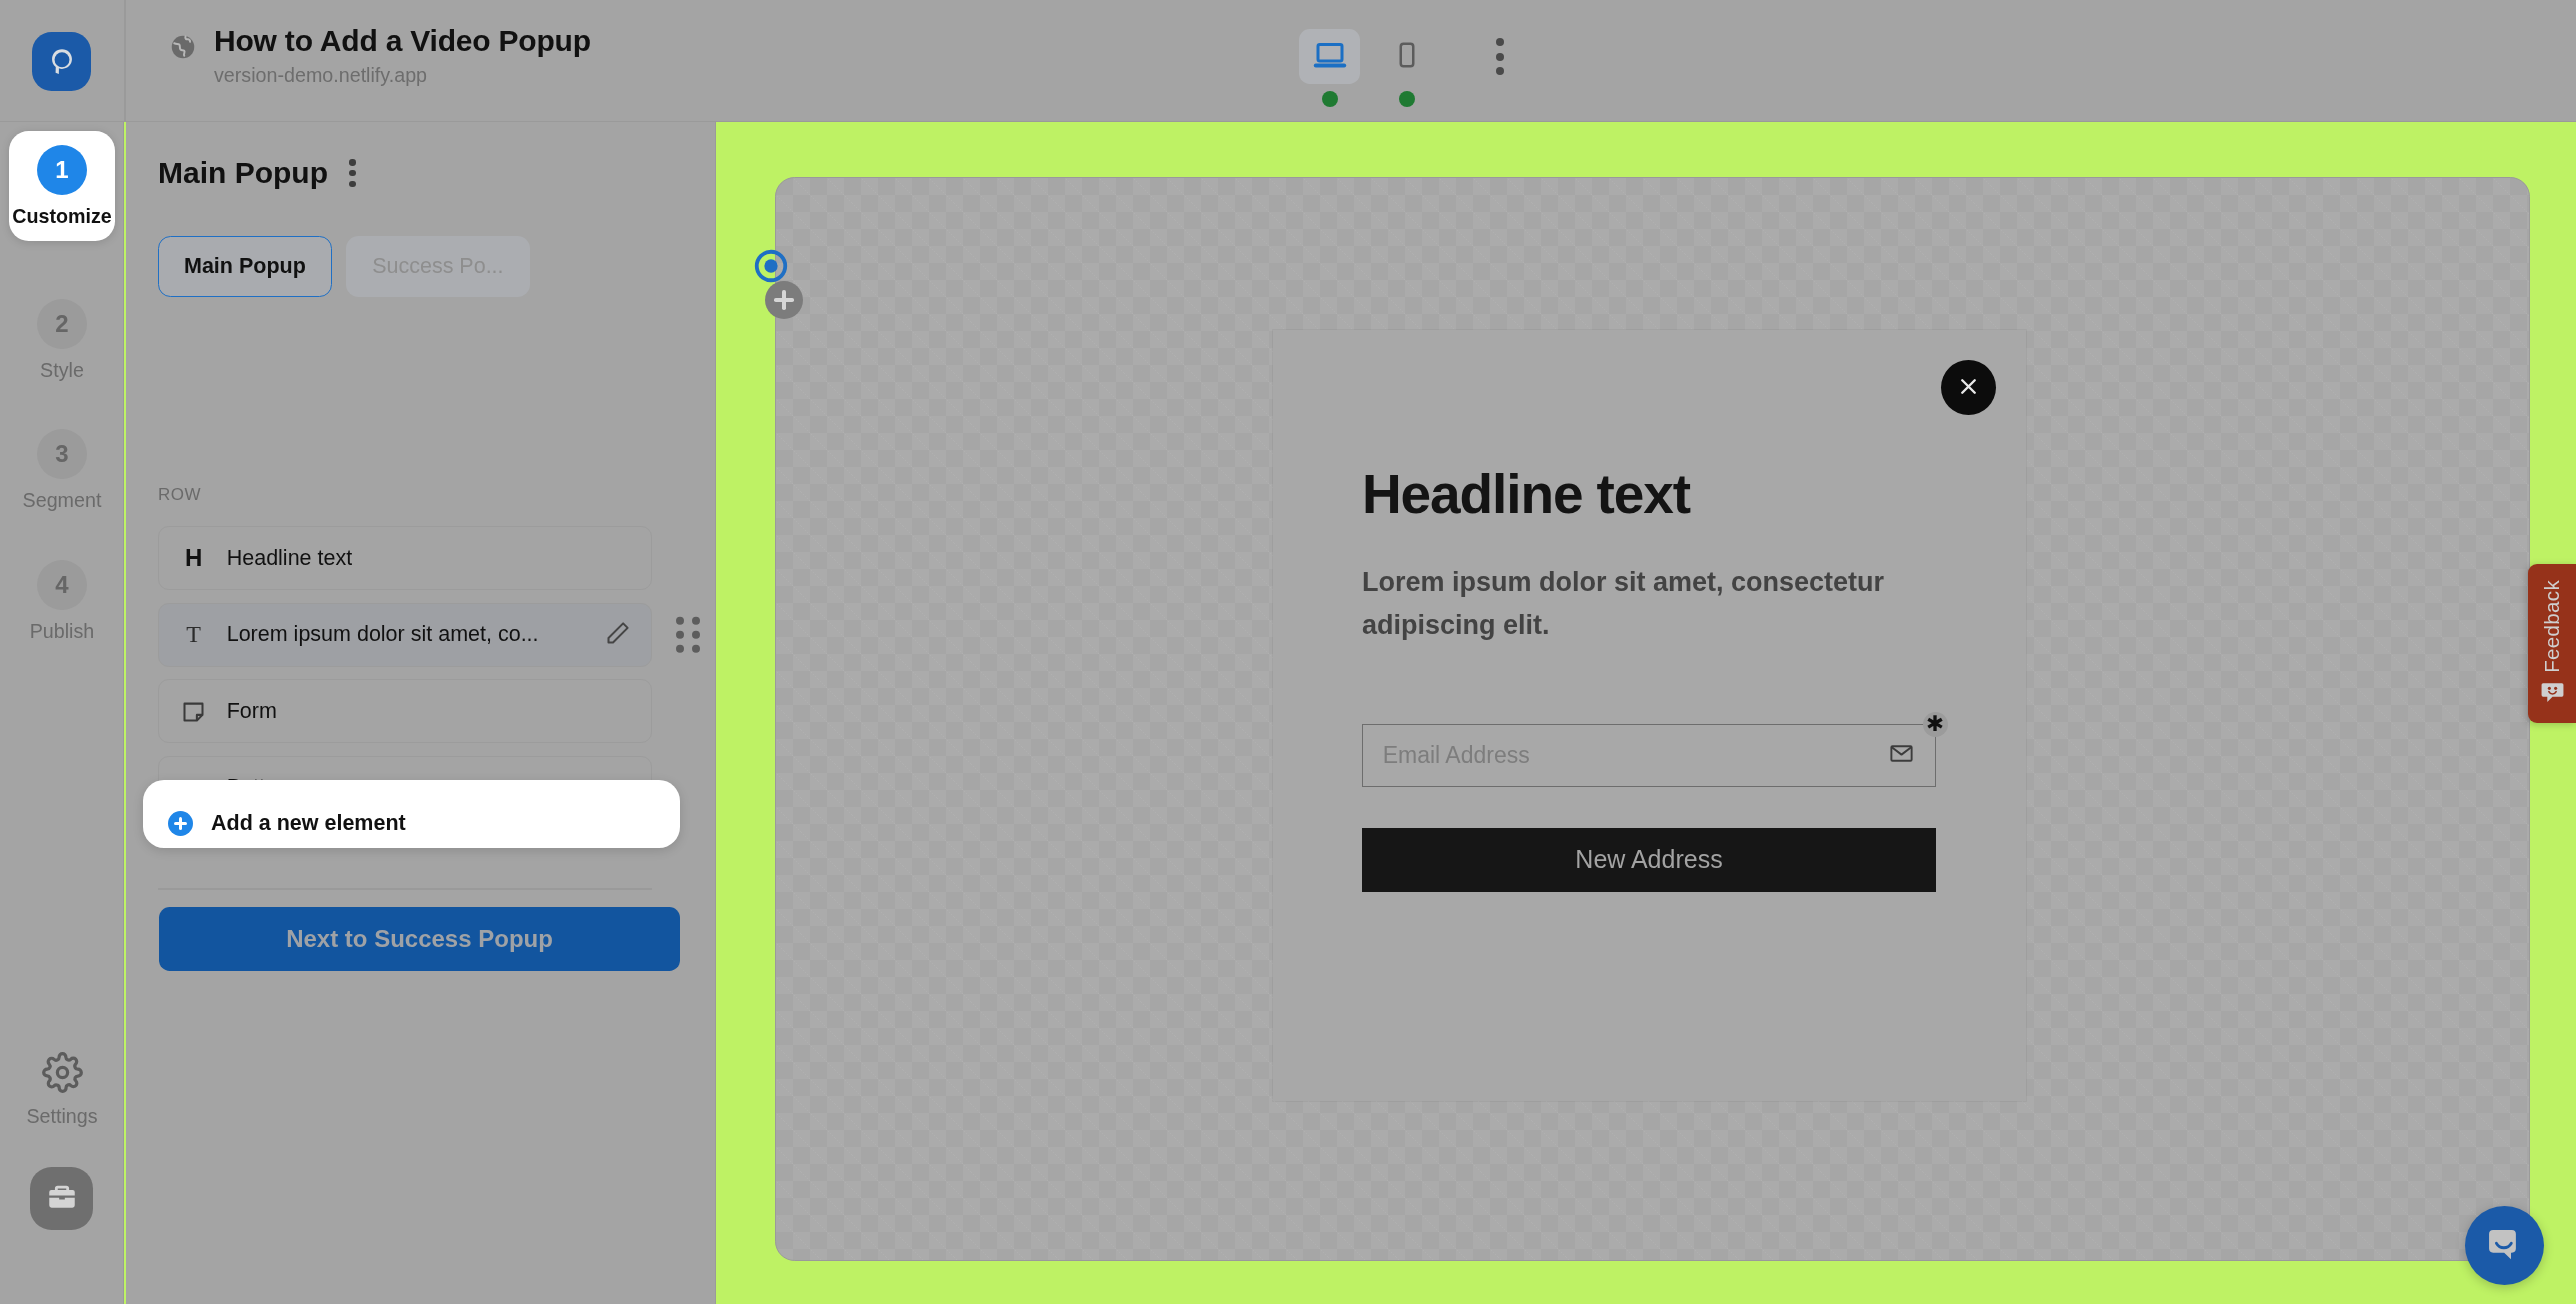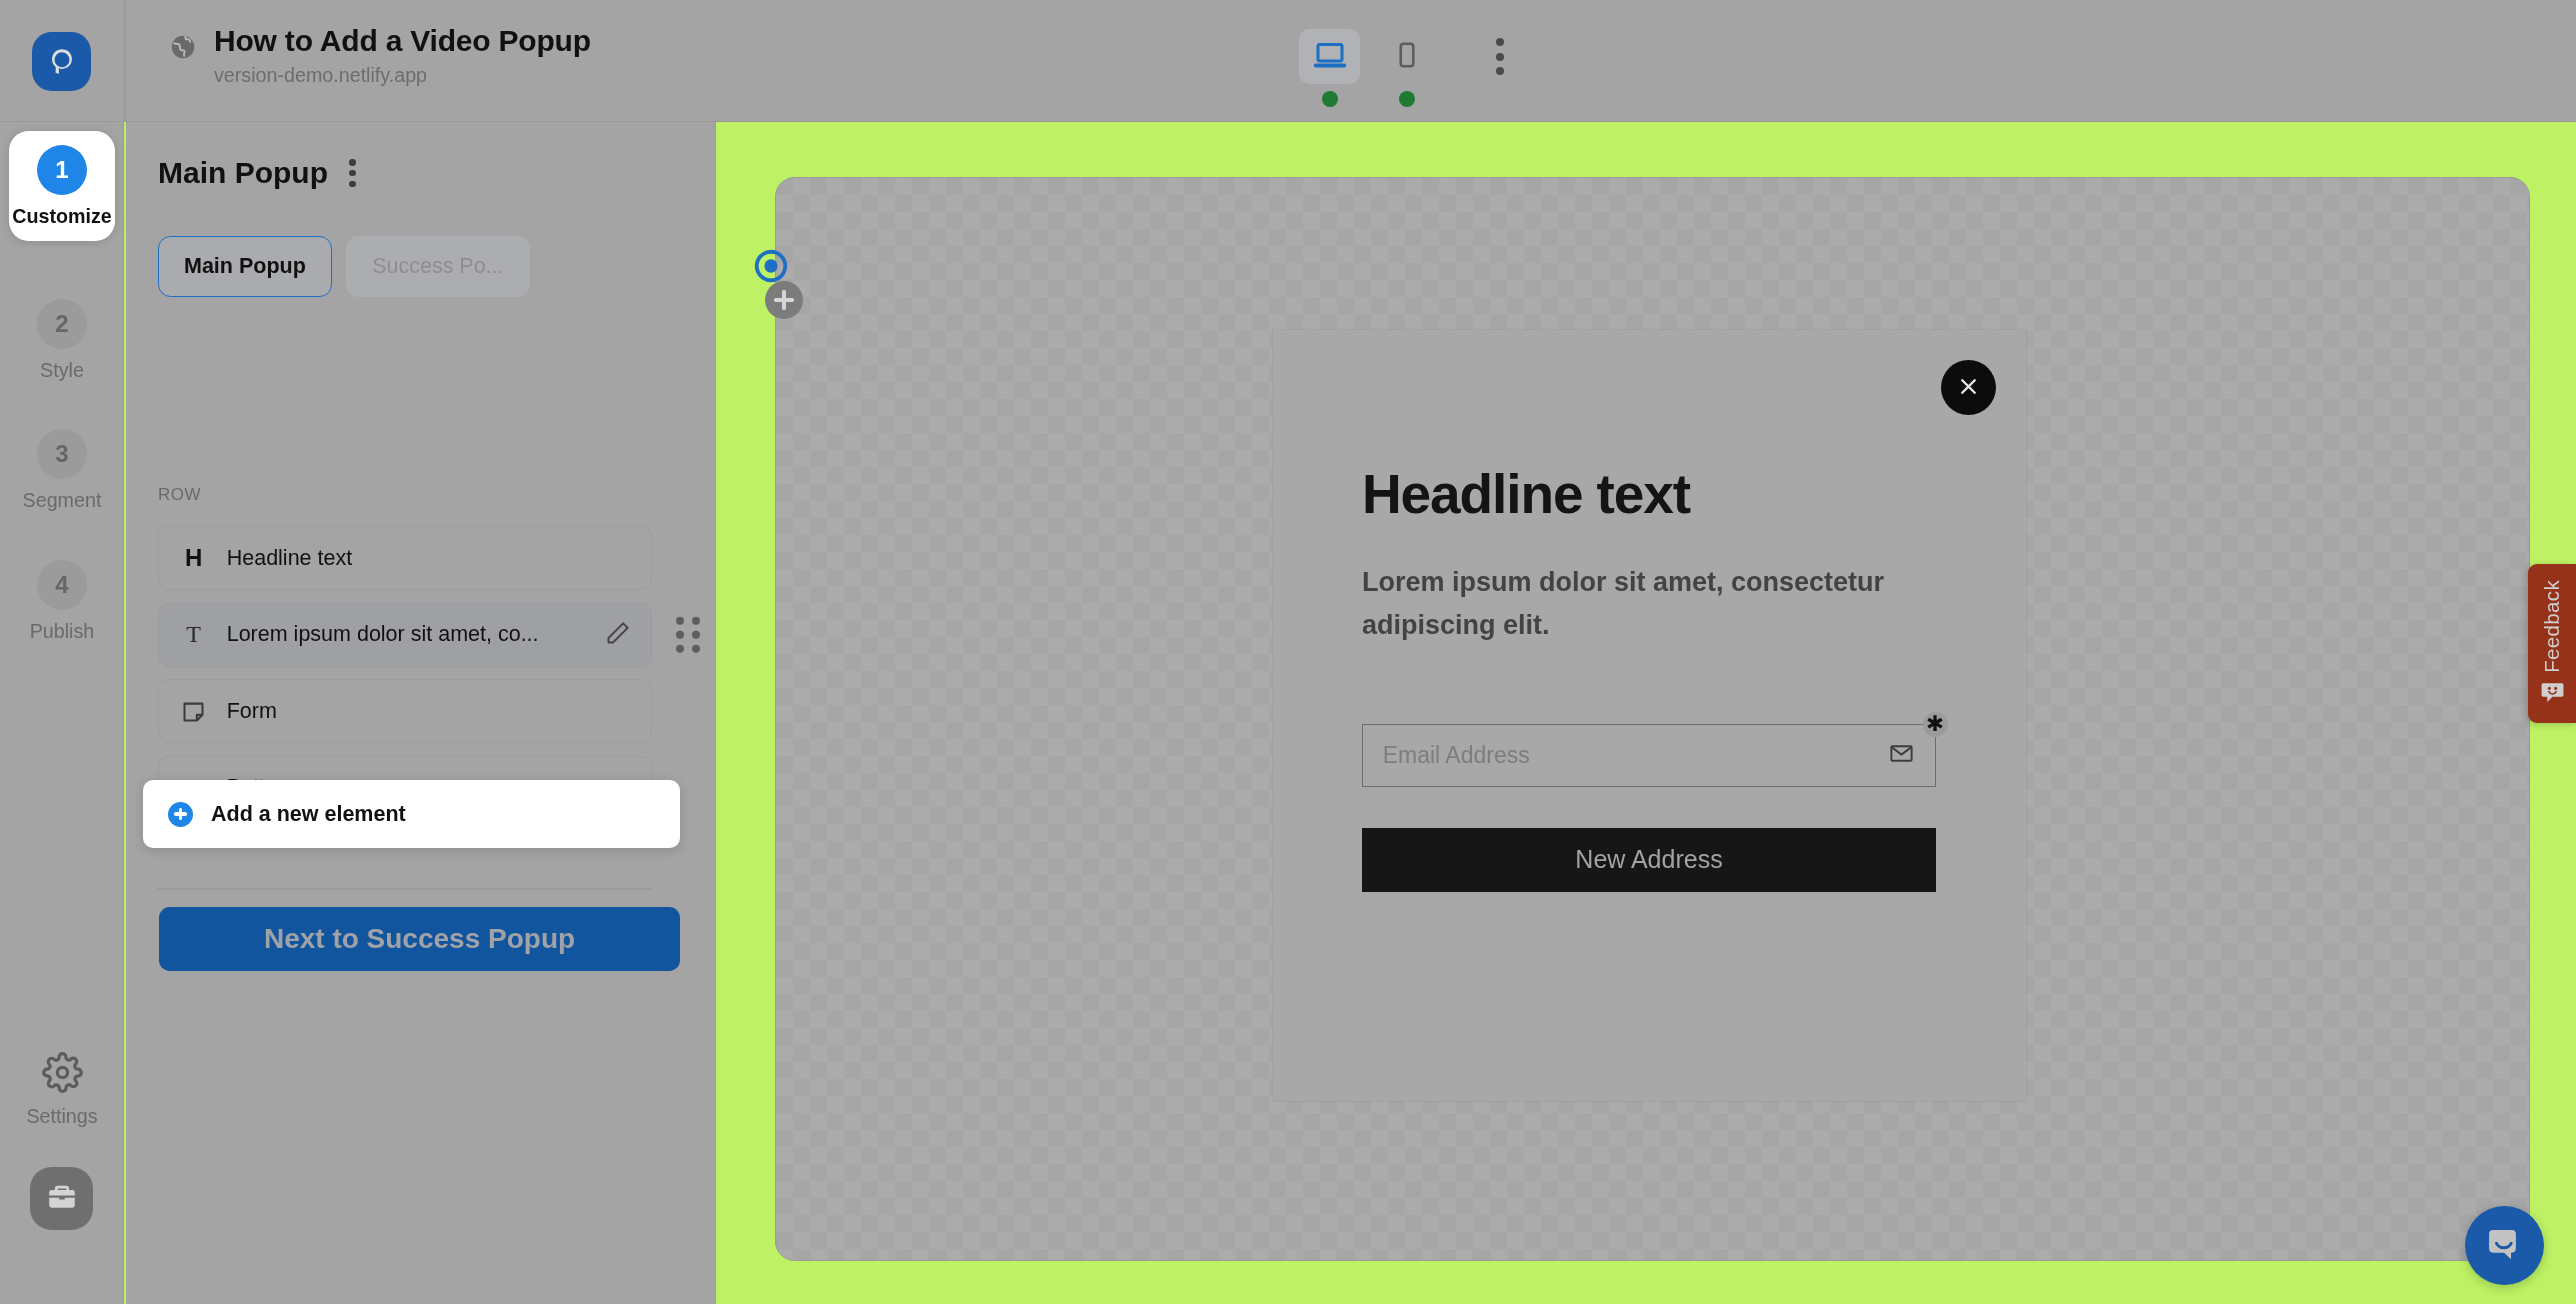--- a/index.html
+++ b/index.html
@@ -132,36 +132,36 @@
   .drag-handle {
     position: absolute; left: 517px; top: 50%; transform: translateY(-50%);
     display: grid; grid-template-columns: repeat(2, 8px); gap: 6.3px 8px; cursor: grab;
   }
   .drag-handle i { width: 8px; height: 8px; border-radius: 50%; background: #5d5d5d; display: block; }
 
   .panel-sep { position: absolute; left: 32px; top: 766px; width: 494px; height: 1.8px; background: #9a9a9a; }
 
   .add-el {
     position: absolute; left: 143px; top: 780px; width: 537px; height: 68px;
-    background: #fff; border-radius: 10px; box-shadow: 0 2.7px 10.7px rgba(0,0,0,.14);
-    display: flex; align-items: center; gap: 18px; padding: 4px 25px; cursor: pointer;
+    background: #fff; border-radius: 21px; box-shadow: 0 2.7px 10.7px rgba(0,0,0,.14);
+    display: flex; align-items: flex-end; gap: 18px; padding: 12px 25px; cursor: pointer;
   }
   .add-el-plus {
     width: 25px; height: 25px; border-radius: 50%; background: #1f86e8; flex: none;
     position: relative;
   }
   .add-el-plus:before { content:""; position:absolute; left:6.3px; top:10.7px; width:12.5px; height:3.6px; background:#fff; border-radius:1.8px; }
   .add-el-plus:after { content:""; position:absolute; left:10.7px; top:6.3px; width:3.6px; height:12.5px; background:#fff; border-radius:1.8px; }
   .add-el-label { font-size: 21.5px; font-weight: 700; color: #111; }
 
   .next-btn {
     position: absolute; left: 159px; top: 907px; width: 521px; height: 64px;
     background: #12559f; border-radius: 10.7px; border: none;
     display: flex; align-items: center; justify-content: center;
-    font-size: 28px; font-weight: 700; color: #9fa2a6; cursor: pointer;
+    font-size: 24px; font-weight: 700; color: #9fa2a6; cursor: pointer;
     font-family: "Liberation Sans", sans-serif;
   }
 
   
   .canvas {
     position: absolute; left: 775px; top: 177px; width: 1755px; height: 1084px;
     border: 1.8px solid #9a9a9a; border-radius: 19.7px;
     background-color: #a6a6a6;
     background-image:
       linear-gradient(45deg, rgba(255,255,255,.055) 25%, transparent 25%, transparent 75%, rgba(255,255,255,.055) 75%),

